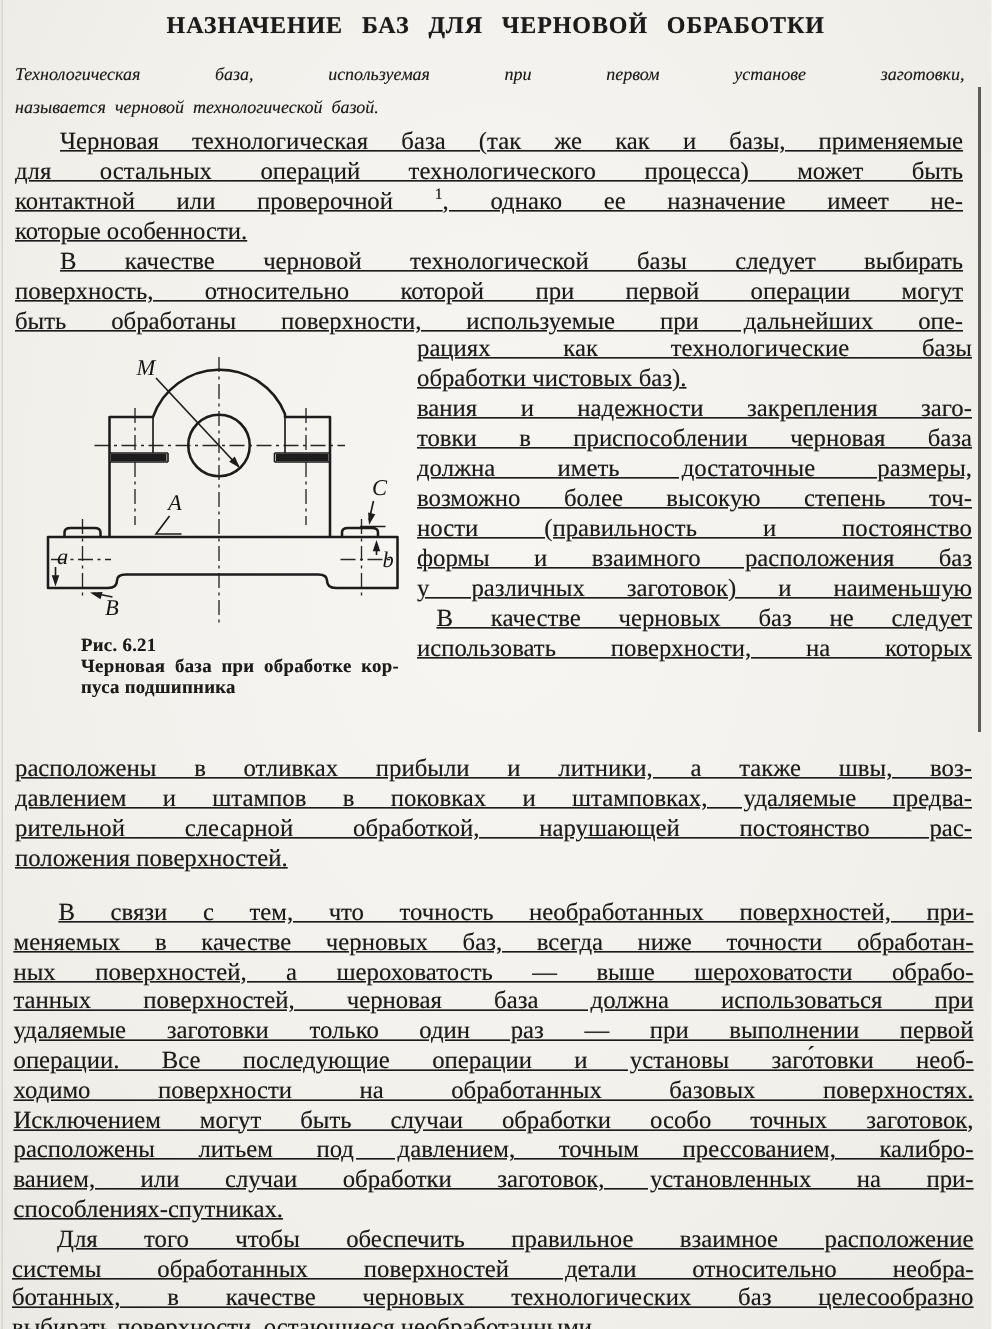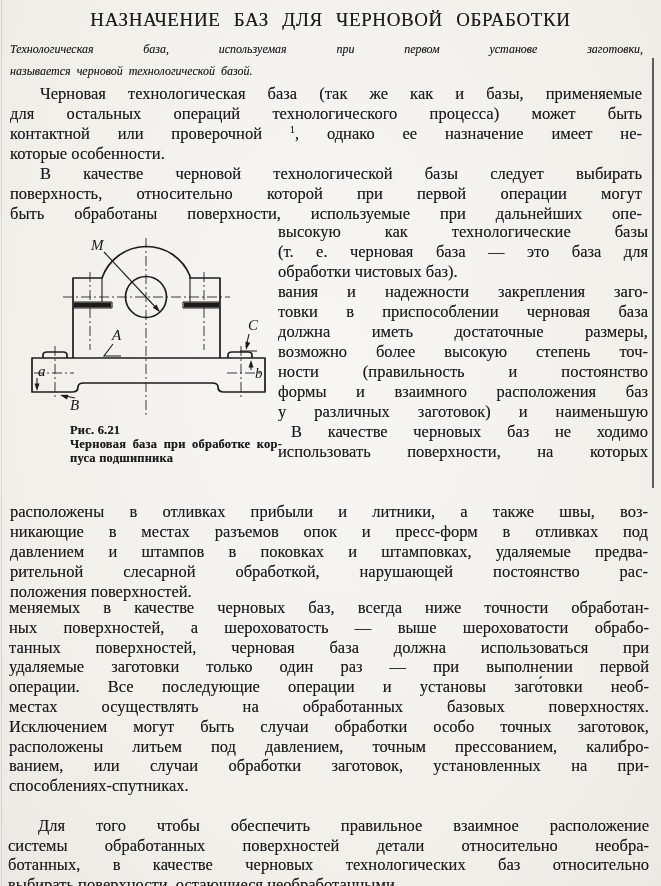--- a/index.html
+++ b/index.html
@@ -3,42 +3,42 @@
 <meta charset="utf-8">
 <style>
   html,body{margin:0;padding:0;}
   body{
     width:661px;height:886px;overflow:hidden;position:relative;
     background:radial-gradient(ellipse at 50% 40%, #f7f6f3 0%, #f1f0eb 65%, #ebe9e3 100%);
     color:#1b1b1b;
     font-family:"Liberation Serif", serif;
   }
   .abs{position:absolute;}
-  .txt{font-size:16.5px;line-height:20px;text-shadow:0 0 .5px rgba(0,0,0,.45);}
+  .txt{font-size:16.5px;line-height:20px;text-shadow:0 0 .5px rgba(0,0,0,.45);text-decoration:underline;}
   .tline{text-align:justify;text-align-last:justify;-moz-text-align-last:justify;white-space:normal;}
   .tline.pend{text-align-last:left;-moz-text-align-last:left;}
   .tline.ind{text-indent:30px;}
   #rightcol .tline.ind{text-indent:13px;}
   sup{font-size:10.5px;line-height:0;vertical-align:super;}
   #title{
     top:9px;left:0;width:661px;text-align:center;
-    font-weight:normal;font-size:19px;letter-spacing:.6px;word-spacing:8px;
+    font-weight:bold;font-size:16px;letter-spacing:.6px;word-spacing:8px;
     text-shadow:0 0 .5px rgba(0,0,0,.5);
   }
   #lead{top:39px;left:10px;width:633px;font-style:italic;font-weight:normal;
     font-size:12px;line-height:21.5px;word-spacing:3px;text-shadow:0 0 .5px rgba(0,0,0,.4);}
   #p1{top:84px;left:10px;width:632px;}
   #p2a{top:164px;left:10px;width:632px;}
   #rightcol{top:222px;left:278px;width:370px;}
   #p2b{top:502px;left:10px;width:638px;}
   #p3{top:598px;left:9px;width:640px;line-height:19.8px;}
   #p4{top:816px;left:8px;width:641px;line-height:19.5px;}
   #figure-svg{top:226px;left:0;width:280px;height:196px;}
   #caption{top:424px;left:54px;width:212px;font-weight:bold;font-size:12.5px;
-    line-height:13.8px;letter-spacing:.2px;text-shadow:0 0 .4px rgba(0,0,0,.5);margin-left:16px;}
+    line-height:13.8px;letter-spacing:.2px;text-shadow:0 0 .4px rgba(0,0,0,.5);}
   #caption .tline{text-align:justify;text-align-last:justify;}
   #caption .tline.pend{text-align-last:left;}
   .edge-right{left:652px;top:58px;width:2px;height:430px;background:#383838;opacity:.8;filter:blur(.3px);}
   .edge-left{left:1px;top:0;width:1px;height:886px;background:#c9c7c0;opacity:.6;}
   svg .outline{fill:none;stroke:#1c1c1c;stroke-width:1.7;stroke-linejoin:round;}
   svg .thin{fill:none;stroke:#1c1c1c;stroke-width:1.1;}
   svg .cl{fill:none;stroke:#252525;stroke-width:.9;stroke-dasharray:10 3 2 3;}
   svg .slotfill{fill:#1c1c1c;}
   svg text{font-family:"Liberation Serif",serif;font-style:italic;font-size:15px;fill:#151515;}
   svg .arrow{fill:#1c1c1c;stroke:none;}
@@ -60,31 +60,30 @@
     <div class="tline pend">которые особенности.</div>
   </div>
 
 <div id="p2a" class="abs txt">
     <div class="tline ind">В качестве черновой технологической базы следует выбирать</div>
     <div class="tline">поверхность, относительно которой при первой операции могут</div>
     <div class="tline">быть обработаны поверхности, используемые при дальнейших опе-</div>
   </div>
 
 <div id="rightcol" class="abs txt">
-    <div class="tline">высокую как технологические базы</div>
-    <div class="tline">(т. е. черновая база — это база для</div>
+    <div class="tline">рациях как технологические базы</div>
     <div class="tline pend">обработки чистовых баз).</div>
     <div class="tline">вания и надежности закрепления заго-</div>
     <div class="tline">товки в приспособлении черновая база</div>
     <div class="tline">должна иметь достаточные размеры,</div>
     <div class="tline">возможно более высокую степень точ-</div>
     <div class="tline">ности (правильность и постоянство</div>
     <div class="tline">формы и взаимного расположения баз</div>
     <div class="tline">у различных заготовок) и наименьшую</div>
-    <div class="tline ind">В качестве черновых баз не ходимо</div>
+    <div class="tline ind">В качестве черновых баз не следует</div>
     <div class="tline">использовать поверхности, на которых</div>
   </div>
 
 <svg id="figure-svg" class="abs" viewBox="0 0 280 196">
 
   <g>
     <path class="cl" d="M146,12 V189"></path>
     <path class="cl" d="M63,71 H230"></path>
     <path class="cl" d="M90,46 V124"></path>
     <path class="cl" d="M204,46 V124"></path>
@@ -150,40 +149,40 @@
 <div id="caption" class="abs">
   <div class="tline pend">Рис. 6.21</div>
   <div>
       <div class="tline">Черновая база при обработке кор-</div>
       <div class="tline pend">пуса подшипника</div>
     </div>
 </div>
 
 <div id="p2b" class="abs txt">
     <div class="tline">расположены в отливках прибыли и литники, а также швы, воз-</div>
-    <div class="tline">никающие в местах разъемов опок и пресс-форм в отливках под</div>
     <div class="tline">давлением и штампов в поковках и штамповках, удаляемые предва-</div>
     <div class="tline">рительной слесарной обработкой, нарушающей постоянство рас-</div>
     <div class="tline pend">положения поверхностей.</div>
   </div>
 
 <div id="p3" class="abs txt">
+    <div class="tline ind">В связи с тем, что точность необработанных поверхностей, при-</div>
     <div class="tline">меняемых в качестве черновых баз, всегда ниже точности обработан-</div>
     <div class="tline">ных поверхностей, а шероховатость — выше шероховатости обрабо-</div>
     <div class="tline">танных поверхностей, черновая база должна использоваться при</div>
     <div class="tline">удаляемые заготовки только один раз — при выполнении первой</div>
     <div class="tline">операции. Все последующие операции и установы заго́товки необ-</div>
-    <div class="tline">местах осуществлять на обработанных базовых поверхностях.</div>
+    <div class="tline">ходимо поверхности на обработанных базовых поверхностях.</div>
     <div class="tline">Исключением могут быть случаи обработки особо точных заготовок,</div>
     <div class="tline">расположены литьем под давлением, точным прессованием, калибро-</div>
     <div class="tline">ванием, или случаи обработки заготовок, установленных на при-</div>
     <div class="tline pend">способлениях-спутниках.</div>
   </div>
 
 <div id="p4" class="abs txt">
     <div class="tline ind">Для того чтобы обеспечить правильное взаимное расположение</div>
     <div class="tline">системы обработанных поверхностей детали относительно необра-</div>
-    <div class="tline">ботанных, в качестве черновых технологических баз относительно</div>
+    <div class="tline">ботанных, в качестве черновых технологических баз целесообразно</div>
     <div class="tline pend">выбирать поверхности, остающиеся необработанными.</div>
   </div>
 
 <div class="abs edge-right"></div>
 <div class="abs edge-left"></div>
 
 </body></html>

